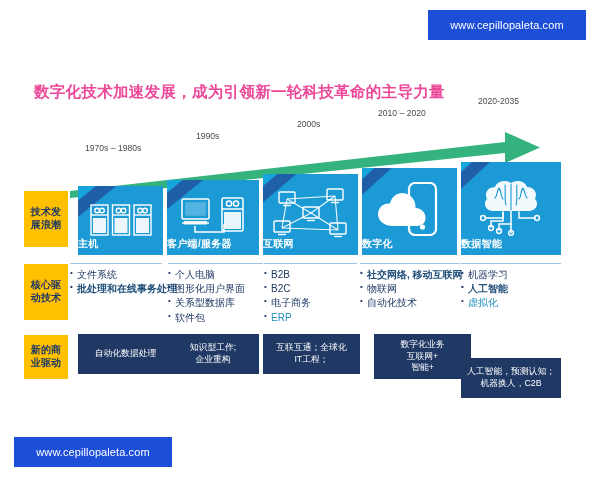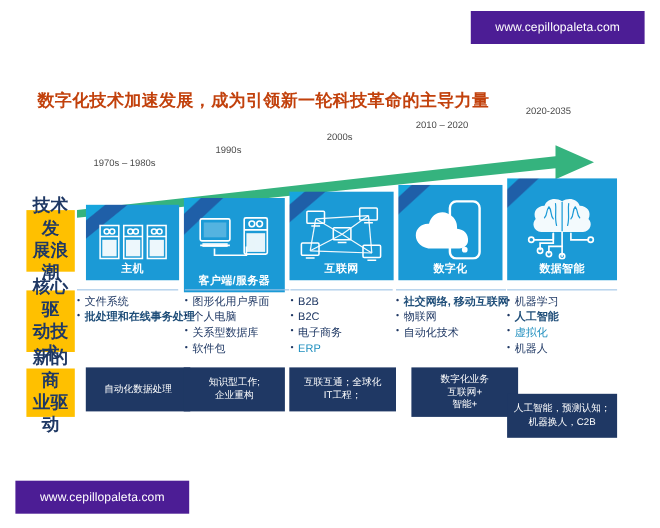--- a/index.html
+++ b/index.html
@@ -11,21 +11,21 @@
     height: 480px;
     background: #ffffff;
     font-family: "Liberation Sans", "DejaVu Sans", sans-serif;
     overflow: hidden;
     position: relative;
   }
 
   
   .watermark {
     position: absolute;
-    background: #4c1d95;
+    background: #1d4ed8;
     color: #ffffff;
     font-size: 11px;
     letter-spacing: .1px;
     display: flex;
     align-items: center;
     justify-content: center;
     box-sizing: border-box;
   }
   .watermark.top {
     right: 14px;
@@ -41,21 +41,21 @@
   }
 
   
   .title {
     position: absolute;
     left: 34px;
     top: 80px;
     width: 480px;
     font-size: 15.5px;
     font-weight: bold;
-    color: #c2410c;
+    color: #ec4899;
     line-height: 1.5;
     letter-spacing: .3px;
   }
 
   
   .chart {
     position: absolute;
     left: 0;
     top: 118px;
     width: 600px;
@@ -78,21 +78,21 @@
     font-size: 8.6px;
     color: #4a4a4a;
     white-space: nowrap;
   }
 
   
   .rowlabel {
     position: absolute;
     background: #ffc000;
     color: #1f3864;
-    font-size: 16px;
+    font-size: 10px;
     font-weight: bold;
     line-height: 1.28;
     display: flex;
     align-items: center;
     justify-content: center;
     text-align: center;
     box-sizing: border-box;
     width: 44px;
     letter-spacing: .2px;
   }
@@ -116,21 +116,21 @@
     position: absolute;
     left: 0; right: 0;
     display: flex;
     align-items: center;
     justify-content: center;
   }
   .wave .cap {
     position: absolute;
     left: 0; right: 0;
     bottom: 4px;
-    text-align: center;
+    text-align: left;
     color: #ffffff;
     font-size: 10px;
     font-weight: bold;
     letter-spacing: .3px;
   }
 
   
   .bullets {
     position: absolute;
     box-sizing: border-box;
@@ -249,21 +249,21 @@
       <g fill="#ffffff" opacity="0.92">
         <rect x="4" y="15" width="13" height="15"></rect>
         <rect x="25.5" y="15" width="13" height="15"></rect>
         <rect x="47" y="15" width="13" height="15"></rect>
       </g>
     </svg>
   </div>
   <div class="cap">主机</div>
 </div>
 
-<div class="wave" style="left:167px; top:180px; width:92px; height:86px;">
+<div class="wave" style="left:167px; top:180px; width:92px; height:75px;">
   <div class="top-shade" style="background:linear-gradient(to bottom right,#17a5dd 0%,#17a5dd 8%,#1f5fa8 9%,#1f5fa8 19%,#1b9ad6 20%,#1b9ad6 100%);"></div>
   <div class="icon" style="top:16px; height:40px;">
     <svg width="66" height="40" viewBox="0 0 66 40">
       <g fill="none" stroke="#ffffff" stroke-width="1.5">
         <rect x="2" y="3" width="27" height="20" rx="1.5"></rect>
         <rect x="6" y="7" width="19" height="12" fill="#ffffff" opacity="0.25"></rect>
         <line x1="2" y1="27" x2="29" y2="27"></line>
         <rect x="42" y="2" width="21" height="33" rx="1.5"></rect>
         <line x1="42" y1="13" x2="63" y2="13"></line>
         <circle cx="49" cy="7.5" r="2.6"></circle>
@@ -359,22 +359,22 @@
   <div class="hr"></div>
   <ul>
     <li>文件系统</li>
     <li class="bold">批处理和在线事务处理</li>
   </ul>
 </div>
 
 <div class="bullets" style="left:168px; top:263px; width:95px;">
   <div class="hr"></div>
   <ul>
+    <li>个人电脑</li>
     <li>图形化用户界面</li>
-    <li>个人电脑</li>
     <li>关系型数据库</li>
     <li>软件包</li>
   </ul>
 </div>
 
 <div class="bullets" style="left:264px; top:263px; width:93px;">
   <div class="hr"></div>
   <ul>
     <li>B2B</li>
     <li>B2C</li>
@@ -391,21 +391,20 @@
     <li>自动化技术</li>
   </ul>
 </div>
 
 <div class="bullets" style="left:461px; top:263px; width:100px;">
   <div class="hr"></div>
   <ul>
     <li>机器学习</li>
     <li class="bold">人工智能</li>
     <li class="teal">虚拟化</li>
-    <li>机器人</li>
   </ul>
 </div>
 
 <div class="driver" style="left:78px; top:334px; width:95px; height:40px;">
   <div>
     <span>自动化数据处理</span>
   </div>
 </div>
 
 <div class="driver" style="left:167px; top:334px; width:92px; height:40px;">

